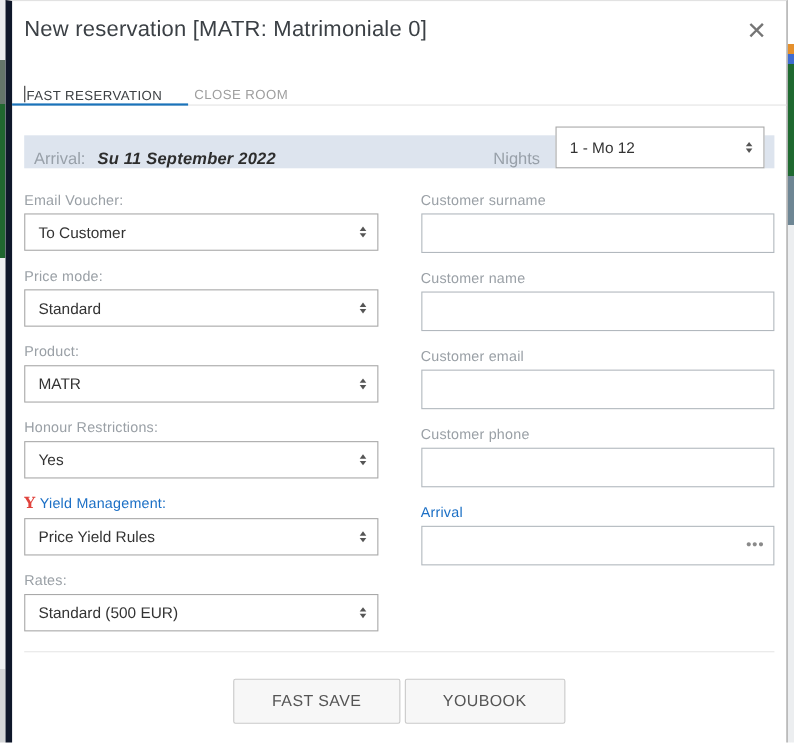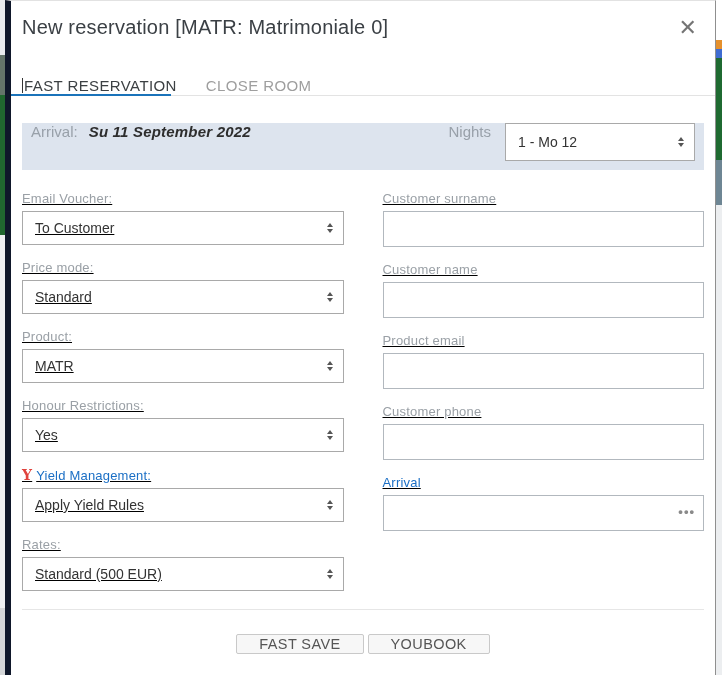--- a/index.html
+++ b/index.html
@@ -32,67 +32,67 @@
   .modal-title{font-size:20px;color:#3b4045;letter-spacing:.2px;}
   .close-btn{
     position:absolute;top:14px;right:14px;font-size:22px;line-height:22px;
     color:#757575;cursor:pointer;padding:2px 4px;
   }
   .tabbar{
     position:relative;display:flex;align-items:center;gap:29px;
     height:34px;margin-top:15px;padding:0 0 0 11px;
     border-bottom:1px solid #e3e3e3;
   }
-  .tab{font-size:15px;letter-spacing:.4px;cursor:pointer;margin-top:15px;}
+  .tab{font-size:12px;letter-spacing:.4px;cursor:pointer;margin-top:15px;}
   .tab.active{color:#3c4043;}
   .tab.inactive{color:#9e9e9e;}
   .caret{display:inline-block;width:1px;height:15px;background:#333;vertical-align:-2px;margin-right:1px;}
   .tab-underline{position:absolute;left:0;bottom:-1px;width:160px;height:2px;background:#1a73ba;}
   .arrival-bar{
-    margin:27px 11px 0;height:47px;background:#dde4ee;
-    display:flex;align-items:flex-start;padding:0 9px 0 9px;box-sizing:border-box;
+    margin:27px 11px 0;height:30px;background:#dde4ee;
+    display:flex;align-items:flex-end;padding:0 9px 0 9px;box-sizing:border-box;
   }
   .arrival-label{font-size:15px;color:#98a0a9;margin-right:11px;}
   .arrival-date{font-size:15px;font-weight:bold;font-style:italic;color:#2d2d2d;letter-spacing:.2px;}
   .flex-spacer{flex:1;}
   .nights-label{font-size:15px;color:#98a0a9;margin-right:14px;}
   .selectbox{
     display:flex;align-items:center;background:#fff;border:1px solid #a9a9a9;
     box-sizing:border-box;font-size:14px;color:#333;padding:0 10px 0 12px;cursor:pointer;
   }
   .nights-select{width:190px;height:38px;}
   .spinner{display:flex;flex-direction:column;gap:2px;margin-left:auto;padding-left:8px;}
   .spinner i{display:block;width:0;height:0;border-left:3.5px solid transparent;border-right:3.5px solid transparent;}
   .spinner i.up{border-bottom:4.5px solid #555;}
   .spinner i.down{border-top:4.5px solid #555;}
   .form-grid{
     display:grid;grid-template-columns:1fr 1fr;column-gap:39px;
     padding:21px 11px 0;align-content:start;
   }
-  .col{min-width:0;text-decoration:underline;}
+  .col{min-width:0;}
   .field{margin-bottom:15px;}
   .field-label{display:block;font-size:13px;color:#9aa0a6;margin-bottom:5px;letter-spacing:.2px;}
   .field-label.link{color:#1b6fc5;}
   .yield-icon{color:#e0433d;font-family:"DejaVu Serif",serif;font-weight:bold;font-size:14px;margin-right:4px;}
   .field .selectbox{height:34px;width:100%;}
   .text-input{
     width:100%;height:36px;box-sizing:border-box;border:1px solid #b2b8be;
     background:#fff;font-size:14px;color:#333;padding:0 8px;outline:none;
     font-family:"Liberation Sans",sans-serif;
   }
   .input-wrap{position:relative;}
   .input-wrap .text-input{padding-right:30px;}
   .ellipsis{
     position:absolute;right:9px;top:50%;transform:translateY(-58%);
     color:#8a8a8a;font-size:13px;font-weight:bold;letter-spacing:1px;pointer-events:none;
   }
   .footer-divider{margin:3px 11px 0;border-top:1px solid #e6e6e6;}
   .footer-buttons{display:flex;justify-content:center;gap:4px;margin-top:24px;}
   .btn{
-    height:20px;padding:0 22px;background:#f7f7f7;border:1px solid #c9c9c9;border-radius:2px;
+    height:41px;padding:0 34px;background:#f7f7f7;border:1px solid #c9c9c9;border-radius:2px;
     font-size:14.5px;color:#555;letter-spacing:.4px;cursor:pointer;
     font-family:"Liberation Sans",sans-serif;display:flex;align-items:center;
   }
 </style>
 </head>
 <body>
 
 <div class="bg-strip left"></div>
 <div class="bg-strip right"></div>
 
@@ -162,21 +162,21 @@
           <span>Yes</span>
           <span class="spinner">
               <i class="up"></i>
               <i class="down"></i>
             </span>
         </div>
       </div>
       <div class="field">
         <span class="field-label link"><span class="yield-icon">Y</span><span>Yield Management:</span></span>
         <div class="selectbox">
-          <span>Apply Yield Rules</span>
+          <span>Price Yield Rules</span>
           <span class="spinner">
               <i class="up"></i>
               <i class="down"></i>
             </span>
         </div>
       </div>
       <div class="field">
         <span class="field-label">Rates:</span>
         <div class="selectbox">
           <span>Standard (500 EUR)</span>
@@ -191,21 +191,21 @@
     <div class="col">
       <div class="field">
         <span class="field-label">Customer surname</span>
         <input class="text-input" type="text" value="" style="">
       </div>
       <div class="field">
         <span class="field-label">Customer name</span>
         <input class="text-input" type="text" value="" style="">
       </div>
       <div class="field">
-        <span class="field-label">Product email</span>
+        <span class="field-label">Customer email</span>
         <input class="text-input" type="text" value="" style="">
       </div>
       <div class="field">
         <span class="field-label">Customer phone</span>
         <input class="text-input" type="text" value="" style="">
       </div>
       <div class="field">
         <span class="field-label link">Arrival</span>
         <div class="input-wrap">
           <input class="text-input" type="text" value="" style="">

